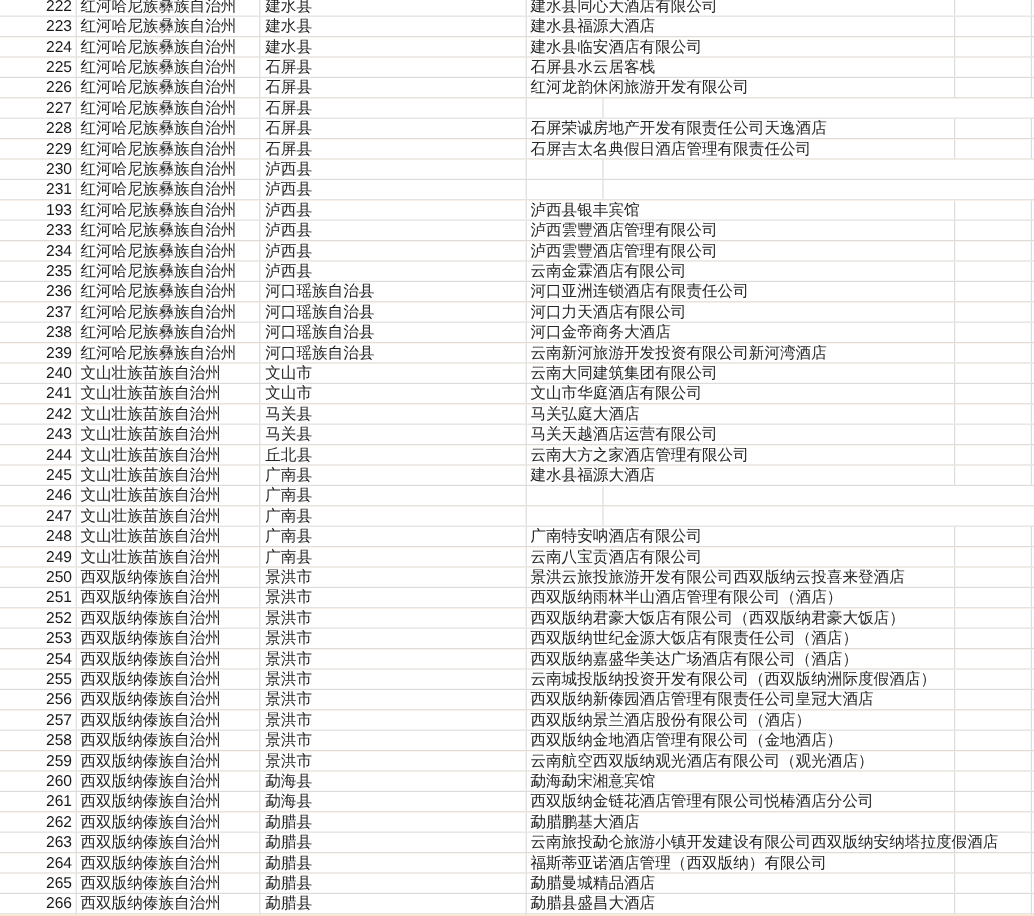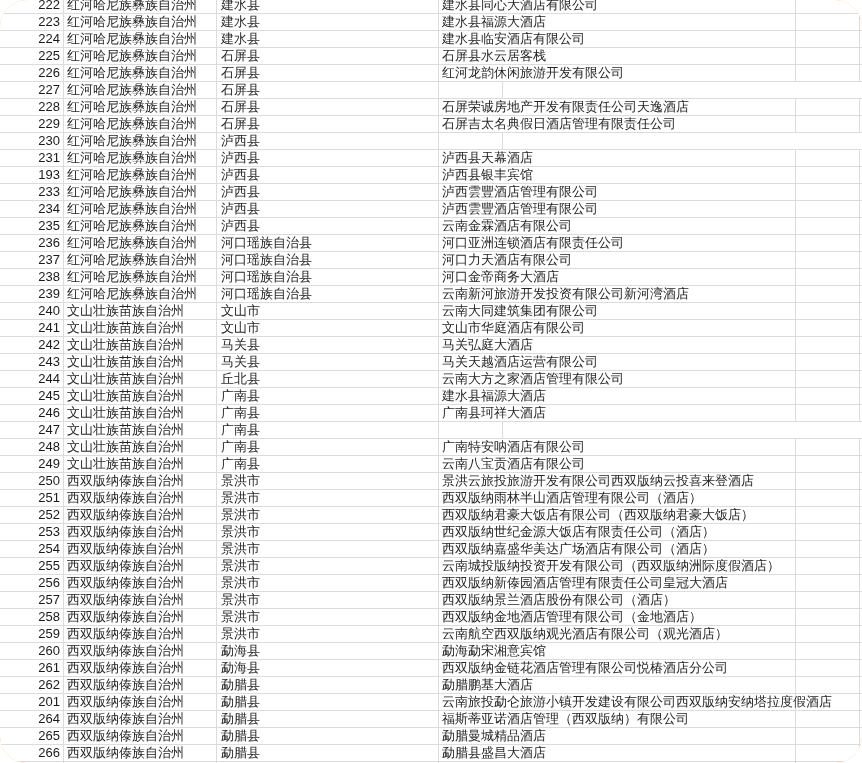--- a/index.html
+++ b/index.html
@@ -2,21 +2,21 @@
 <html><head>
 <meta charset="utf-8">
 <style>
   html,body{margin:0;padding:0;}
   body{
     width:862px;height:763px;overflow:hidden;background:#ffffff;
     font-family:"Liberation Sans","DejaVu Sans",sans-serif;
     -webkit-font-smoothing:none;
   }
   .viewport{
-    position:relative;width:862px;height:763px;overflow:hidden;background:#fdba74;border-radius:27px;
+    position:relative;width:862px;height:763px;overflow:hidden;background:#fdba74;
   }
   .sheet{
     position:absolute;left:0;top:-3.5px;width:862px;
   }
   .row{
     display:flex;height:17px;box-sizing:border-box;
     border-bottom:1px solid #dcdcdc;background:#fff;
   }
   .cell{
     box-sizing:border-box;height:100%;
@@ -105,21 +105,20 @@
     <div class="cell c-num">230</div>
     <div class="cell c-pref">红河哈尼族彝族自治州</div>
     <div class="cell c-county">泸西县</div>
     <div class="cell c-empty"></div>
     <div class="cell c-sliver"></div>
   </div>
       <div class="row">
     <div class="cell c-num">231</div>
     <div class="cell c-pref">红河哈尼族彝族自治州</div>
     <div class="cell c-county">泸西县</div>
-    <div class="cell c-company">泸西县天幕酒店</div>
     <div class="cell c-empty"></div>
     <div class="cell c-sliver"></div>
   </div>
       <div class="row">
     <div class="cell c-num">193</div>
     <div class="cell c-pref">红河哈尼族彝族自治州</div>
     <div class="cell c-county">泸西县</div>
     <div class="cell c-company">泸西县银丰宾馆</div>
     <div class="cell c-empty"></div>
     <div class="cell c-sliver"></div>
@@ -225,21 +224,20 @@
     <div class="cell c-pref">文山壮族苗族自治州</div>
     <div class="cell c-county">广南县</div>
     <div class="cell c-company">建水县福源大酒店</div>
     <div class="cell c-empty"></div>
     <div class="cell c-sliver"></div>
   </div>
       <div class="row">
     <div class="cell c-num">246</div>
     <div class="cell c-pref">文山壮族苗族自治州</div>
     <div class="cell c-county">广南县</div>
-    <div class="cell c-company">广南县珂祥大酒店</div>
     <div class="cell c-empty"></div>
     <div class="cell c-sliver"></div>
   </div>
       <div class="row">
     <div class="cell c-num">247</div>
     <div class="cell c-pref">文山壮族苗族自治州</div>
     <div class="cell c-county">广南县</div>
     <div class="cell c-empty"></div>
     <div class="cell c-sliver"></div>
   </div>
@@ -357,21 +355,21 @@
   </div>
       <div class="row">
     <div class="cell c-num">262</div>
     <div class="cell c-pref">西双版纳傣族自治州</div>
     <div class="cell c-county">勐腊县</div>
     <div class="cell c-company">勐腊鹏基大酒店</div>
     <div class="cell c-empty"></div>
     <div class="cell c-sliver"></div>
   </div>
       <div class="row">
-    <div class="cell c-num">201</div>
+    <div class="cell c-num">263</div>
     <div class="cell c-pref">西双版纳傣族自治州</div>
     <div class="cell c-county">勐腊县</div>
     <div class="cell c-company">云南旅投勐仑旅游小镇开发建设有限公司西双版纳安纳塔拉度假酒店</div>
     <div class="cell c-empty"></div>
     <div class="cell c-sliver"></div>
   </div>
       <div class="row">
     <div class="cell c-num">264</div>
     <div class="cell c-pref">西双版纳傣族自治州</div>
     <div class="cell c-county">勐腊县</div>

